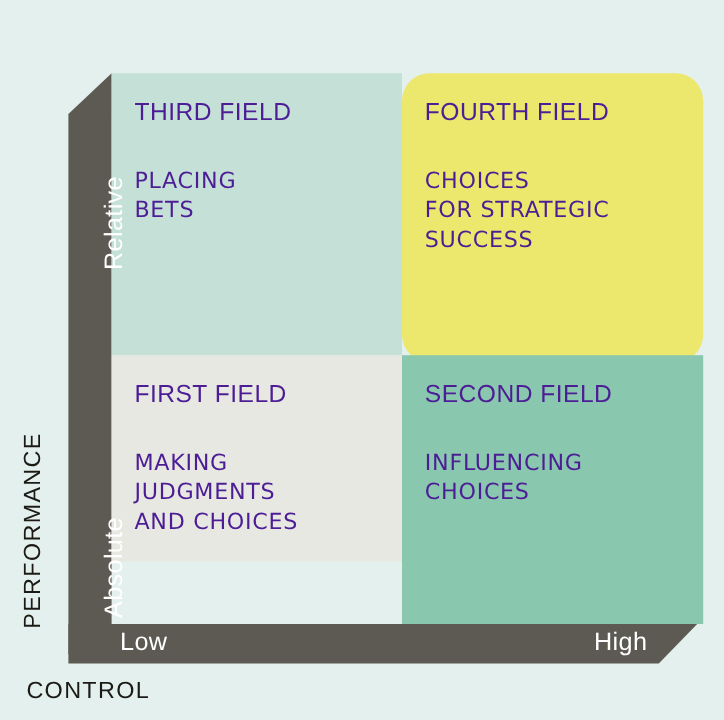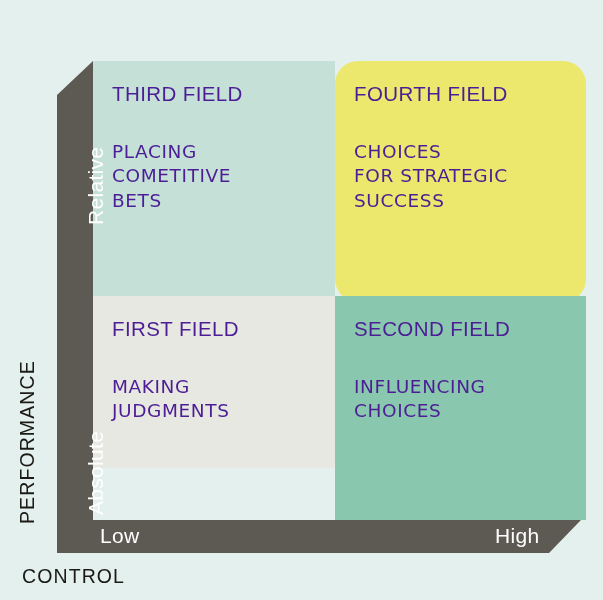--- a/index.html
+++ b/index.html
@@ -130,39 +130,39 @@
 
     <path d="M 57,520 L 549,520 L 581,520 L 549,553 L 57,553 Z" fill="#5c5a53"></path>
   </svg>
 
   <div class="matrix">
 
     <div class="quad quad-tl">
       <div class="quad-label">THIRD FIELD</div>
       <div class="quad-body">
         <span>PLACING</span>
-        <span>COMETITIVE</span>
         <span>BETS</span>
       </div>
     </div>
 
     <div class="quad quad-tr">
       <div class="quad-label">FOURTH FIELD</div>
       <div class="quad-body">
         <span>CHOICES</span>
         <span>FOR STRATEGIC</span>
         <span>SUCCESS</span>
       </div>
     </div>
 
     <div class="quad quad-bl">
       <div class="quad-label">FIRST FIELD</div>
       <div class="quad-body">
         <span>MAKING</span>
         <span>JUDGMENTS</span>
+        <span>AND CHOICES</span>
       </div>
     </div>
 
     <div class="quad quad-br">
       <div class="quad-label">SECOND FIELD</div>
       <div class="quad-body">
         <span>INFLUENCING</span>
         <span>CHOICES</span>
       </div>
     </div>

